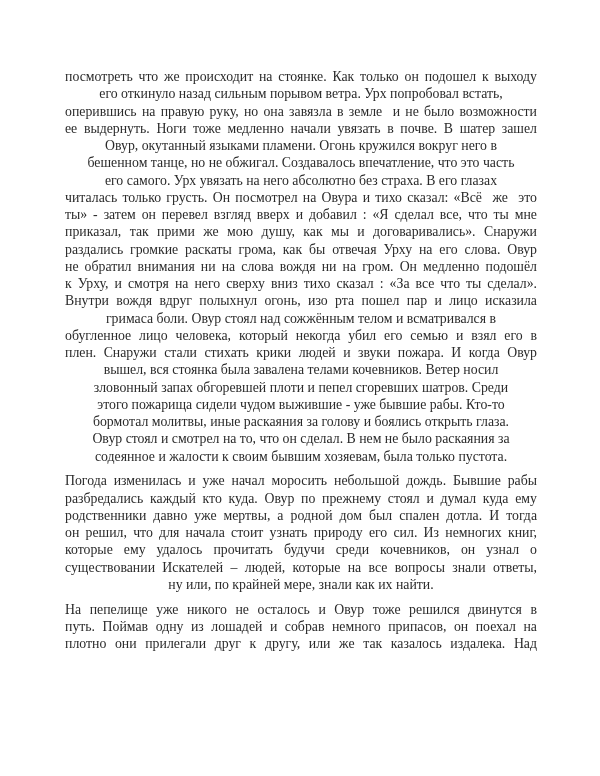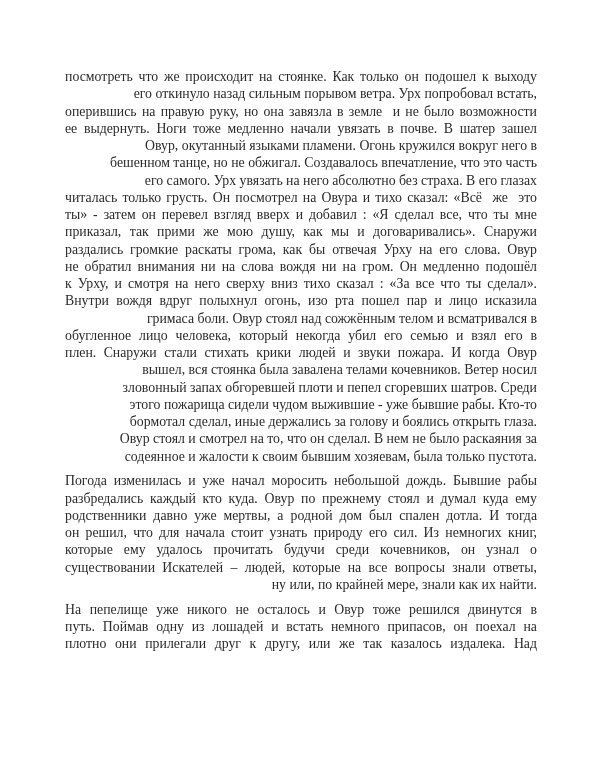--- a/index.html
+++ b/index.html
@@ -28,21 +28,21 @@
   .paragraph:last-child {
     margin-bottom: 3px;
   }
   .line {
     font-family: "Liberation Serif", "DejaVu Serif", serif;
     font-size: 13.8px;
     line-height: 17.25px;
     height: 17.25px;
     overflow: hidden;
     color: #2a2a2a;
-    text-align: right;
+    text-align: center;
   }
   .line.just {
     text-align: justify;
     text-align-last: justify;
   }
 </style>
 </head>
 <body>
 
 <div class="page">
@@ -61,32 +61,32 @@
         <div class="line just">раздались громкие раскаты грома, как бы отвечая Урху на его слова. Овур</div>
         <div class="line just">не обратил внимания ни на слова вождя ни на гром. Он медленно подошёл</div>
         <div class="line just">к Урху, и смотря на него сверху вниз тихо сказал : «За все что ты сделал».</div>
         <div class="line just">Внутри вождя вдруг полыхнул огонь, изо рта пошел пар и лицо исказила</div>
         <div class="line">гримаса боли. Овур стоял над сожжённым телом и всматривался в</div>
         <div class="line just">обугленное лицо человека, который некогда убил его семью и взял его в</div>
         <div class="line just">плен. Снаружи стали стихать крики людей и звуки пожара. И когда Овур</div>
         <div class="line">вышел, вся стоянка была завалена телами кочевников. Ветер носил</div>
         <div class="line">зловонный запах обгоревшей плоти и пепел сгоревших шатров. Среди</div>
         <div class="line">этого пожарища сидели чудом выжившие - уже бывшие рабы. Кто-то</div>
-        <div class="line">бормотал сделал, иные держались за голову и боялись открыть глаза.</div>
+        <div class="line">бормотал молитвы, иные раскаяния за голову и боялись открыть глаза.</div>
         <div class="line">Овур стоял и смотрел на то, что он сделал. В нем не было раскаяния за</div>
         <div class="line">содеянное и жалости к своим бывшим хозяевам, была только пустота.</div>
       </div>
       <div class="paragraph">
         <div class="line just">Погода изменилась и уже начал моросить небольшой дождь. Бывшие рабы</div>
         <div class="line just">разбредались каждый кто куда. Овур по прежнему стоял и думал куда ему</div>
         <div class="line just">родственники давно уже мертвы, а родной дом был спален дотла. И тогда</div>
         <div class="line just">он решил, что для начала стоит узнать природу его сил. Из немногих книг,</div>
         <div class="line just">которые ему удалось прочитать будучи среди кочевников, он узнал о</div>
         <div class="line just">существовании Искателей – людей, которые на все вопросы знали ответы,</div>
         <div class="line">ну или, по крайней мере, знали как их найти.</div>
       </div>
       <div class="paragraph">
         <div class="line just">На пепелище уже никого не осталось и Овур тоже решился двинутся в</div>
-        <div class="line just">путь. Поймав одну из лошадей и встать немного припасов, он поехал на</div>
+        <div class="line just">путь. Поймав одну из лошадей и собрав немного припасов, он поехал на</div>
         <div class="line just">плотно они прилегали друг к другу, или же так казалось издалека. Над</div>
       </div>
     </div>
 </div>
 
 </body></html>

